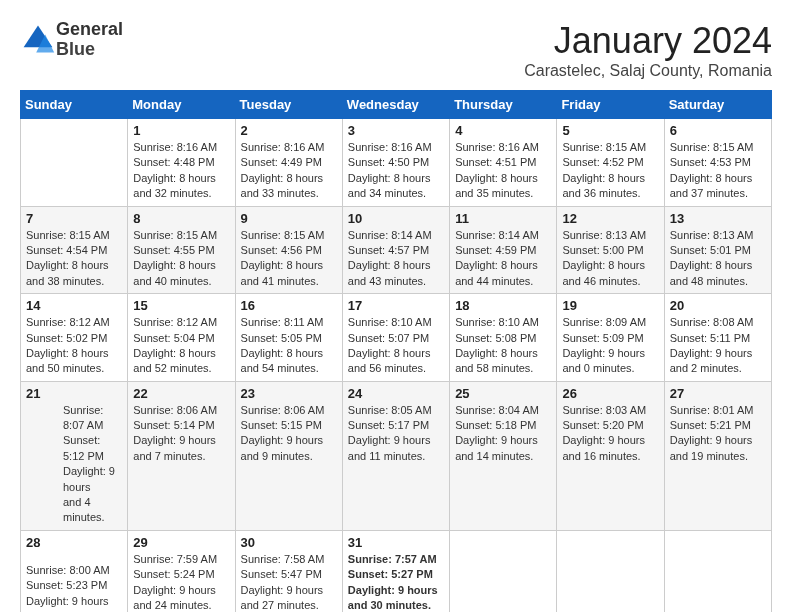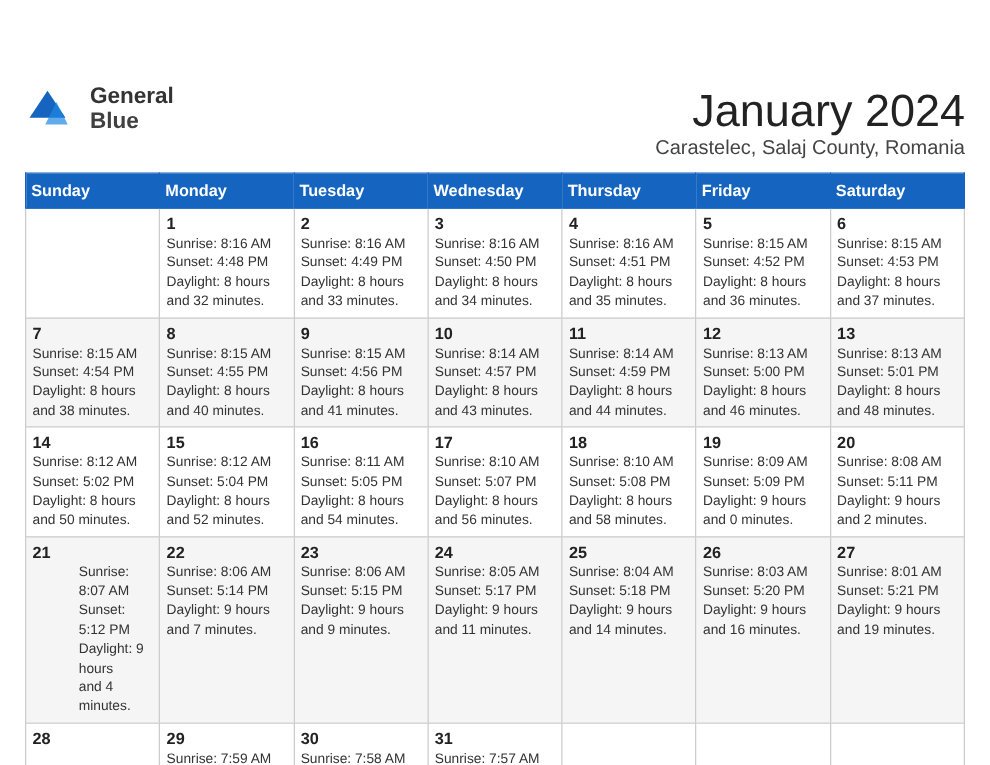--- a/index.html
+++ b/index.html
@@ -12,42 +12,40 @@
     }
     .header-area {
       display: flex;
       justify-content: space-between;
       align-items: flex-start;
       margin-bottom: 10px;
     }
     .logo {
       display: flex;
       align-items: center;
-      gap: 16px;
-      margin-top: 47px;
+      gap: 0;
     }
     .logo-text {
       font-size: 18px;
       font-weight: bold;
       line-height: 1.1;
     }
     .logo-text .general { color: #333; }
     .logo-text .blue { color: #404040; }
     .logo-icon {
       width: 36px;
       height: 36px;
     }
     .title-area {
       text-align: right;
     }
     .month-title {
       font-size: 36px;
       font-weight: normal;
       color: #222;
-      margin-top: 48px;
     }
     .subtitle {
       font-size: 16px;
       color: #444;
     }
     table {
       width: 100%;
       border-collapse: collapse;
       font-size: 11px;
     }
@@ -337,21 +335,21 @@
         </td>
         <td>
           <span class="day-number">30</span>
           <div class="day-info" style="white-space: pre-line;">Sunrise: 7:58 AM
 Sunset: 5:47 PM
 Daylight: 9 hours
 and 27 minutes.</div>
         </td>
         <td>
           <span class="day-number">31</span>
-          <div class="day-info" style="white-space: pre-line;">Sunrise: 7:57 AM
+          <div class="day-info" style="white-space: pre-line; font-weight: bold;">Sunrise: 7:57 AM
 Sunset: 5:27 PM
 Daylight: 9 hours
 and 30 minutes.</div>
         </td>
         <td class="empty"></td>
         <td class="empty"></td>
         <td class="empty"></td>
       </tr>
     </tbody>
 </table>

